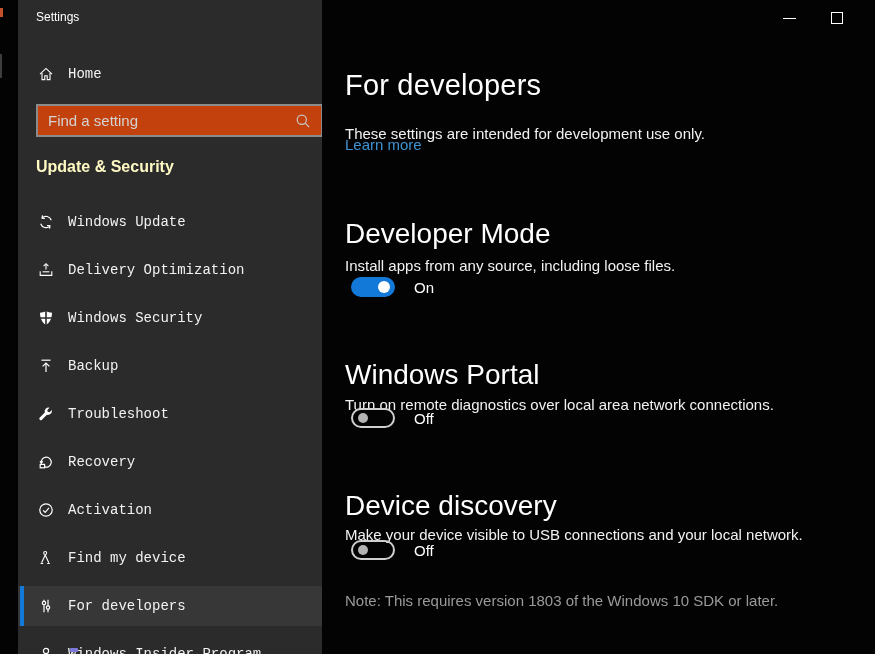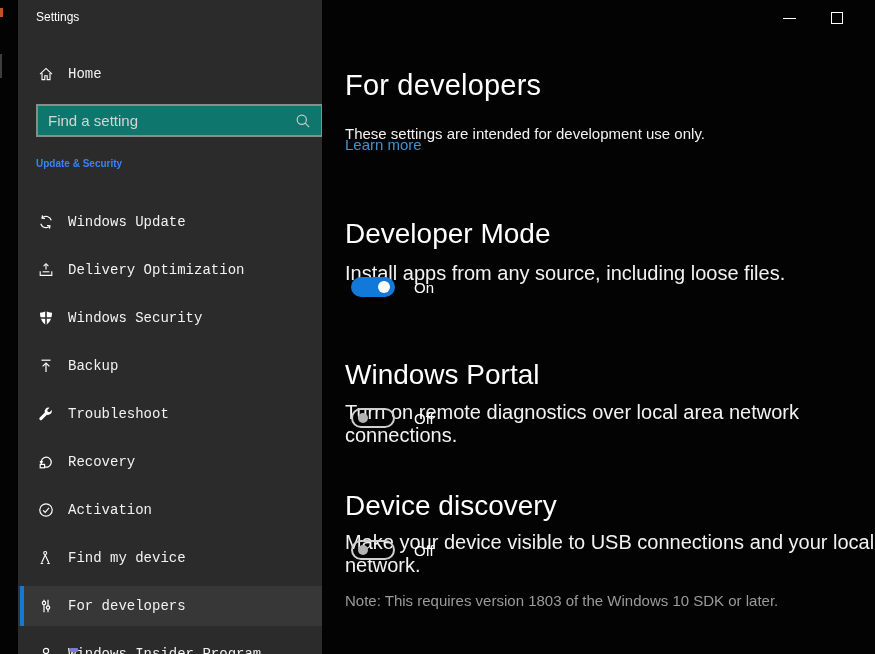--- a/index.html
+++ b/index.html
@@ -23,35 +23,35 @@
   .row {
     display:flex; align-items:center; height:40px; position:relative;
   }
   .row .icon { width:16px; height:16px; margin-left:20px; flex:none; }
   .row .label { margin-left:14px; font-size:14px; color:#f2f2f2; white-space:nowrap;font-family:Liberation Mono, monospace; }
 
   .home-row { position:absolute; left:0; top:54px; width:322px; }
 
   .search {
     position:absolute; left:18px; top:104px; width:287px; height:33px;
-    border:2px solid #8b8b8b; background:#0f766e;
+    border:2px solid #8b8b8b; background:#c2410c;
     display:flex; align-items:center;
   }
   .search input {
     flex:1; min-width:0; height:100%;
     background:transparent; border:none; outline:none;
     color:#eaeaea; font-size:15px; padding:0 6px 0 10px;
     font-family:inherit;
   }
   .search input::placeholder { color:#d4d4d4; opacity:1; }
   .search .icon { width:16px; height:16px; margin-right:10px; flex:none; }
 
   .section-header {
     position:absolute; left:18px; top:158px;
-    font-size:10px; font-weight:bold; color:#3b82f6;
+    font-size:16px; font-weight:bold; color:#fef9c3;
   }
 
   .nav { position:absolute; left:0; top:202px; width:322px; }
   .nav .row { width:322px; height:40px; margin-bottom:8px; cursor:default; }
   .nav .row.selected { background:#373737; }
   .nav .row.selected::before {
     content:""; position:absolute; left:2px; top:0; bottom:0; width:4px;
     background:#1379d8;
   }
 
@@ -61,21 +61,21 @@
     background:#030303; overflow:hidden;
   }
   .page-title {
     position:absolute; left:23px; top:50px;
     font-size:29px; font-weight:300; color:#fff; letter-spacing:.2px;
   }
   .page-subtitle { position:absolute; left:23px; top:110px; font-size:15px; color:#f2f2f2; }
   .learn-more { position:absolute; left:23px; top:136px; font-size:15px; color:#3f93d2; text-decoration:none; cursor:pointer; }
 
   .sec-heading { position:absolute; left:23px; font-size:28px; font-weight:400; color:#fff; }
-  .sec-desc   { position:absolute; left:23px; font-size:20px; color:#f2f2f2; }
+  .sec-desc   { position:absolute; left:23px; font-size:15px; color:#f2f2f2; }
   .sec-note   { position:absolute; left:23px; font-size:15px; color:#9a9a9a; }
 
   .toggle-row { position:absolute; left:29px; display:flex; align-items:center; }
   .toggle { width:44px; height:20px; border-radius:10px; position:relative; cursor:pointer; flex:none; }
   .toggle.on  { background:#1379d8; }
   .toggle.on .knob  { position:absolute; right:5px; top:4px; width:12px; height:12px; border-radius:50%; background:#fff; }
   .toggle.off { border:2px solid #cfcfcf; background:transparent; }
   .toggle.off .knob { position:absolute; left:5px; top:3px; width:10px; height:10px; border-radius:50%; background:#b3b3b3; }
   .toggle-label { margin-left:19px; font-size:15px; color:#fff; }
 

